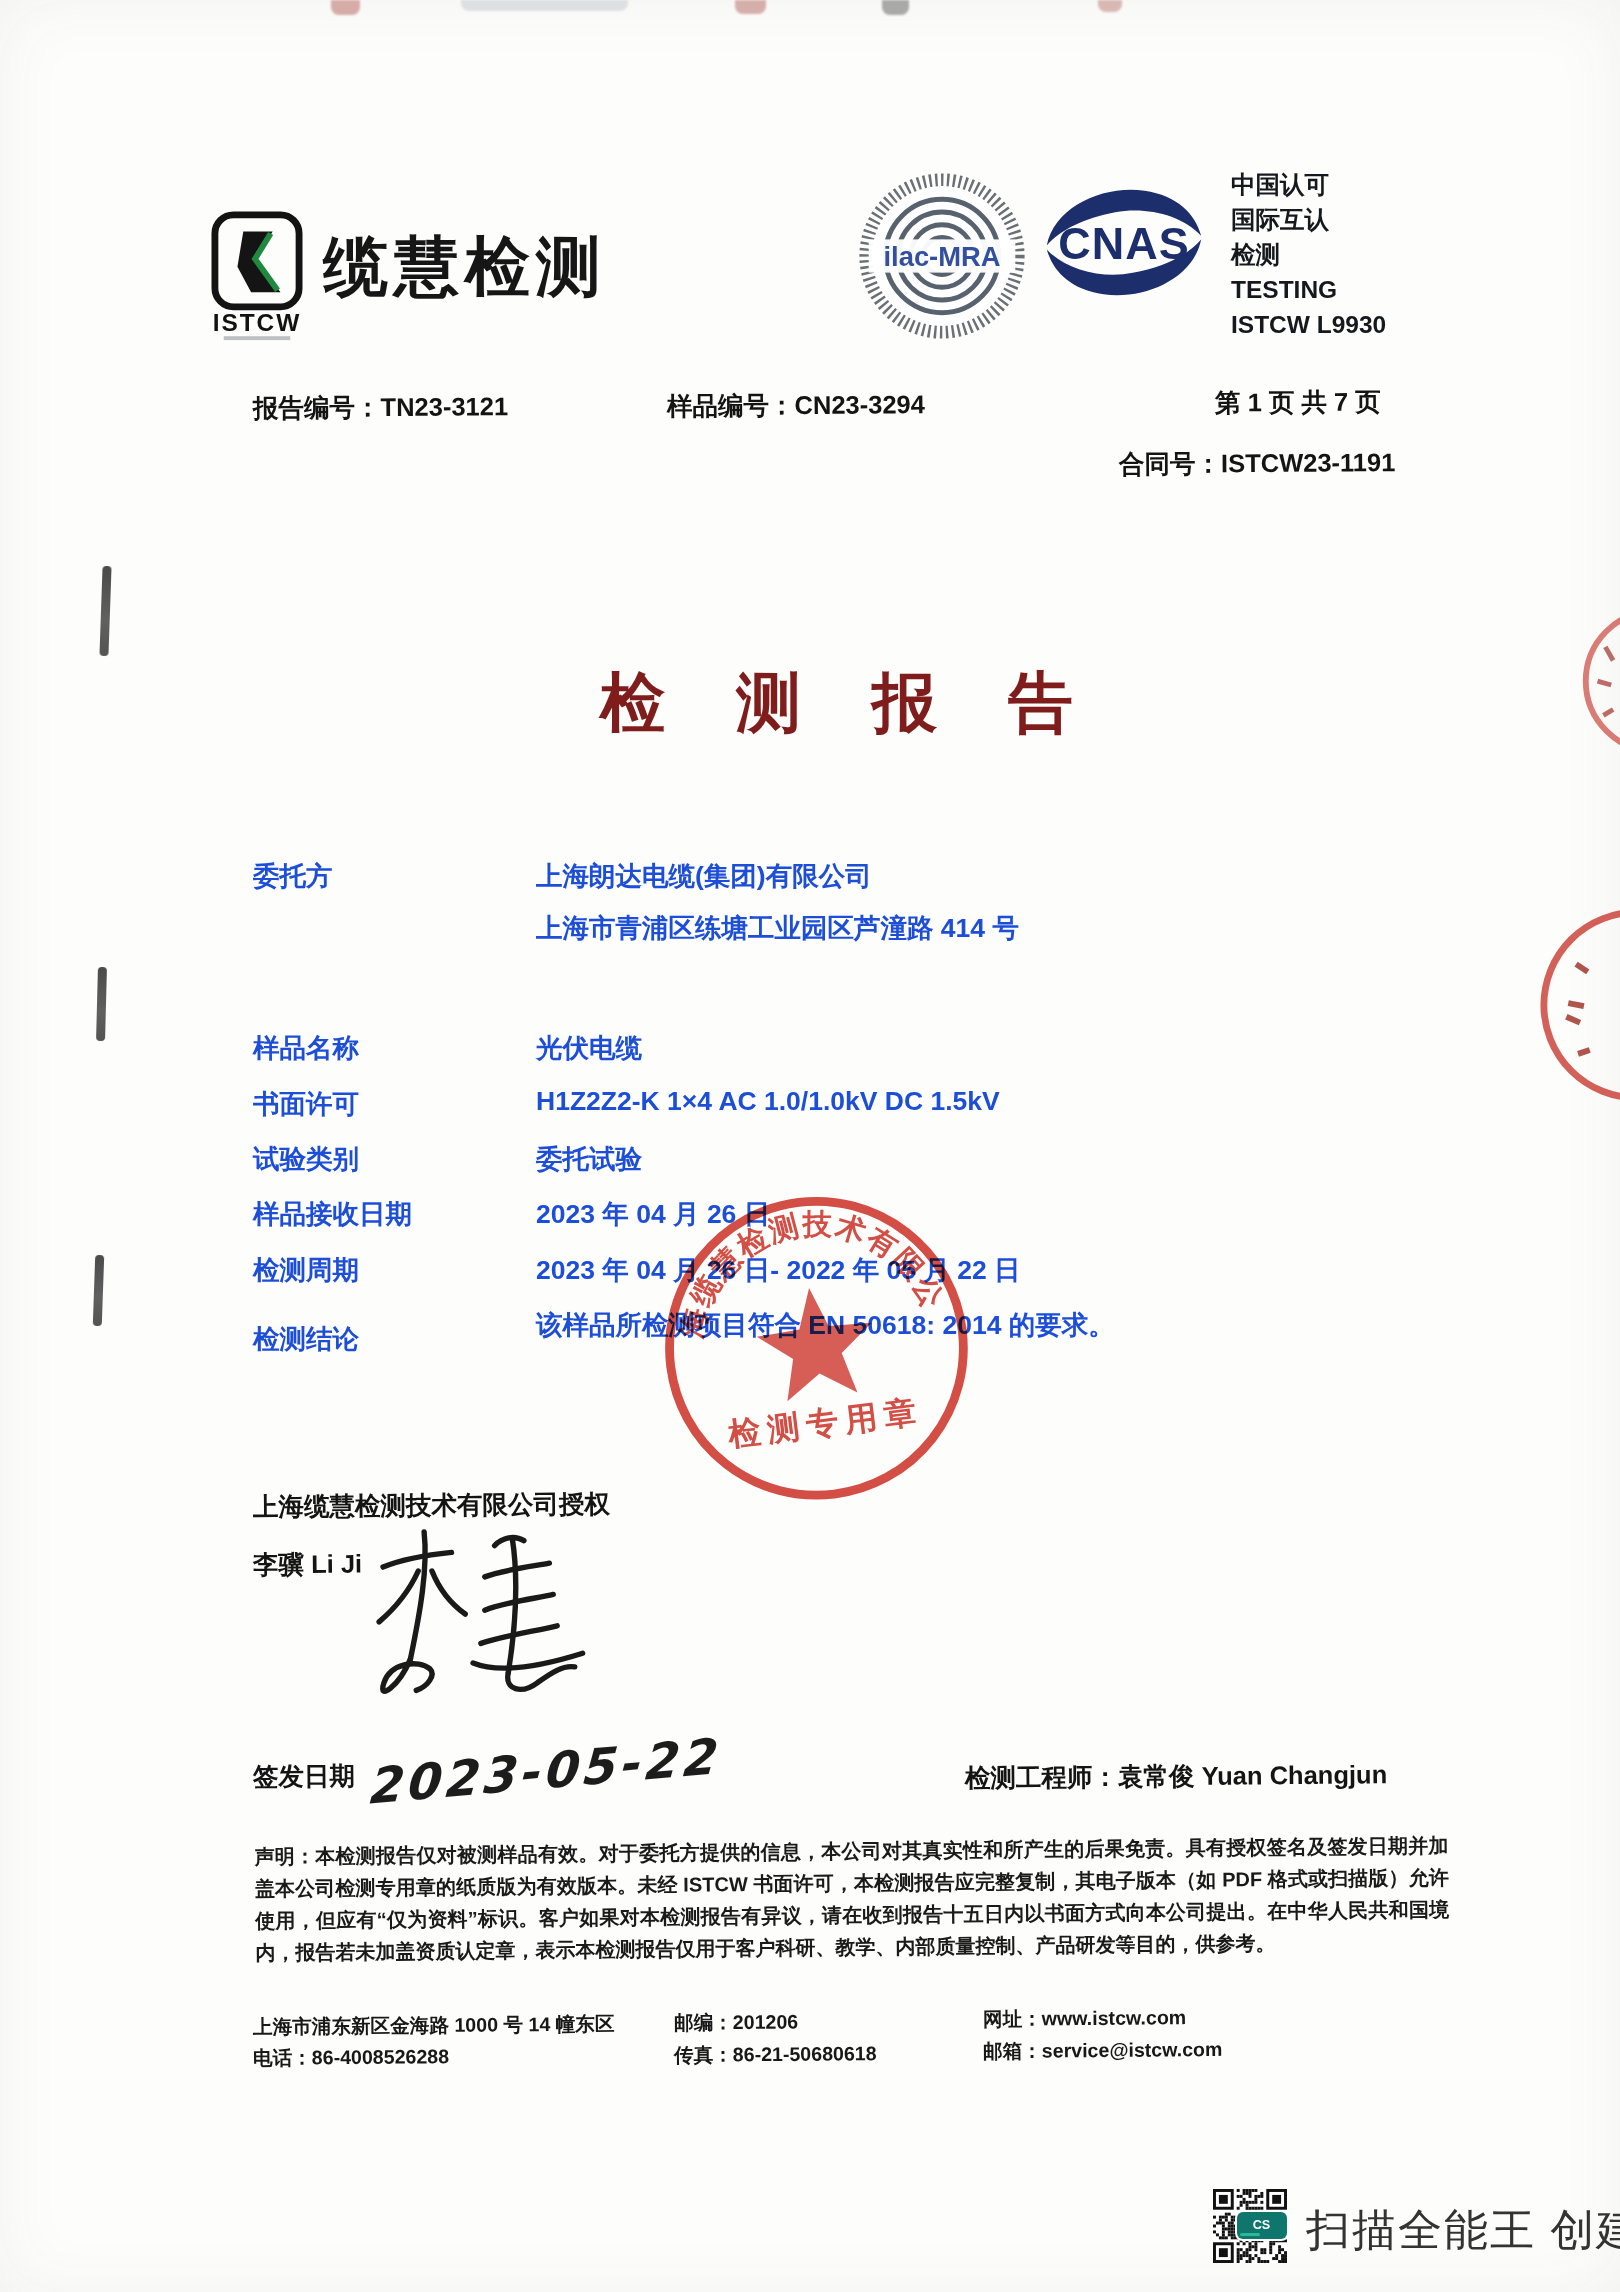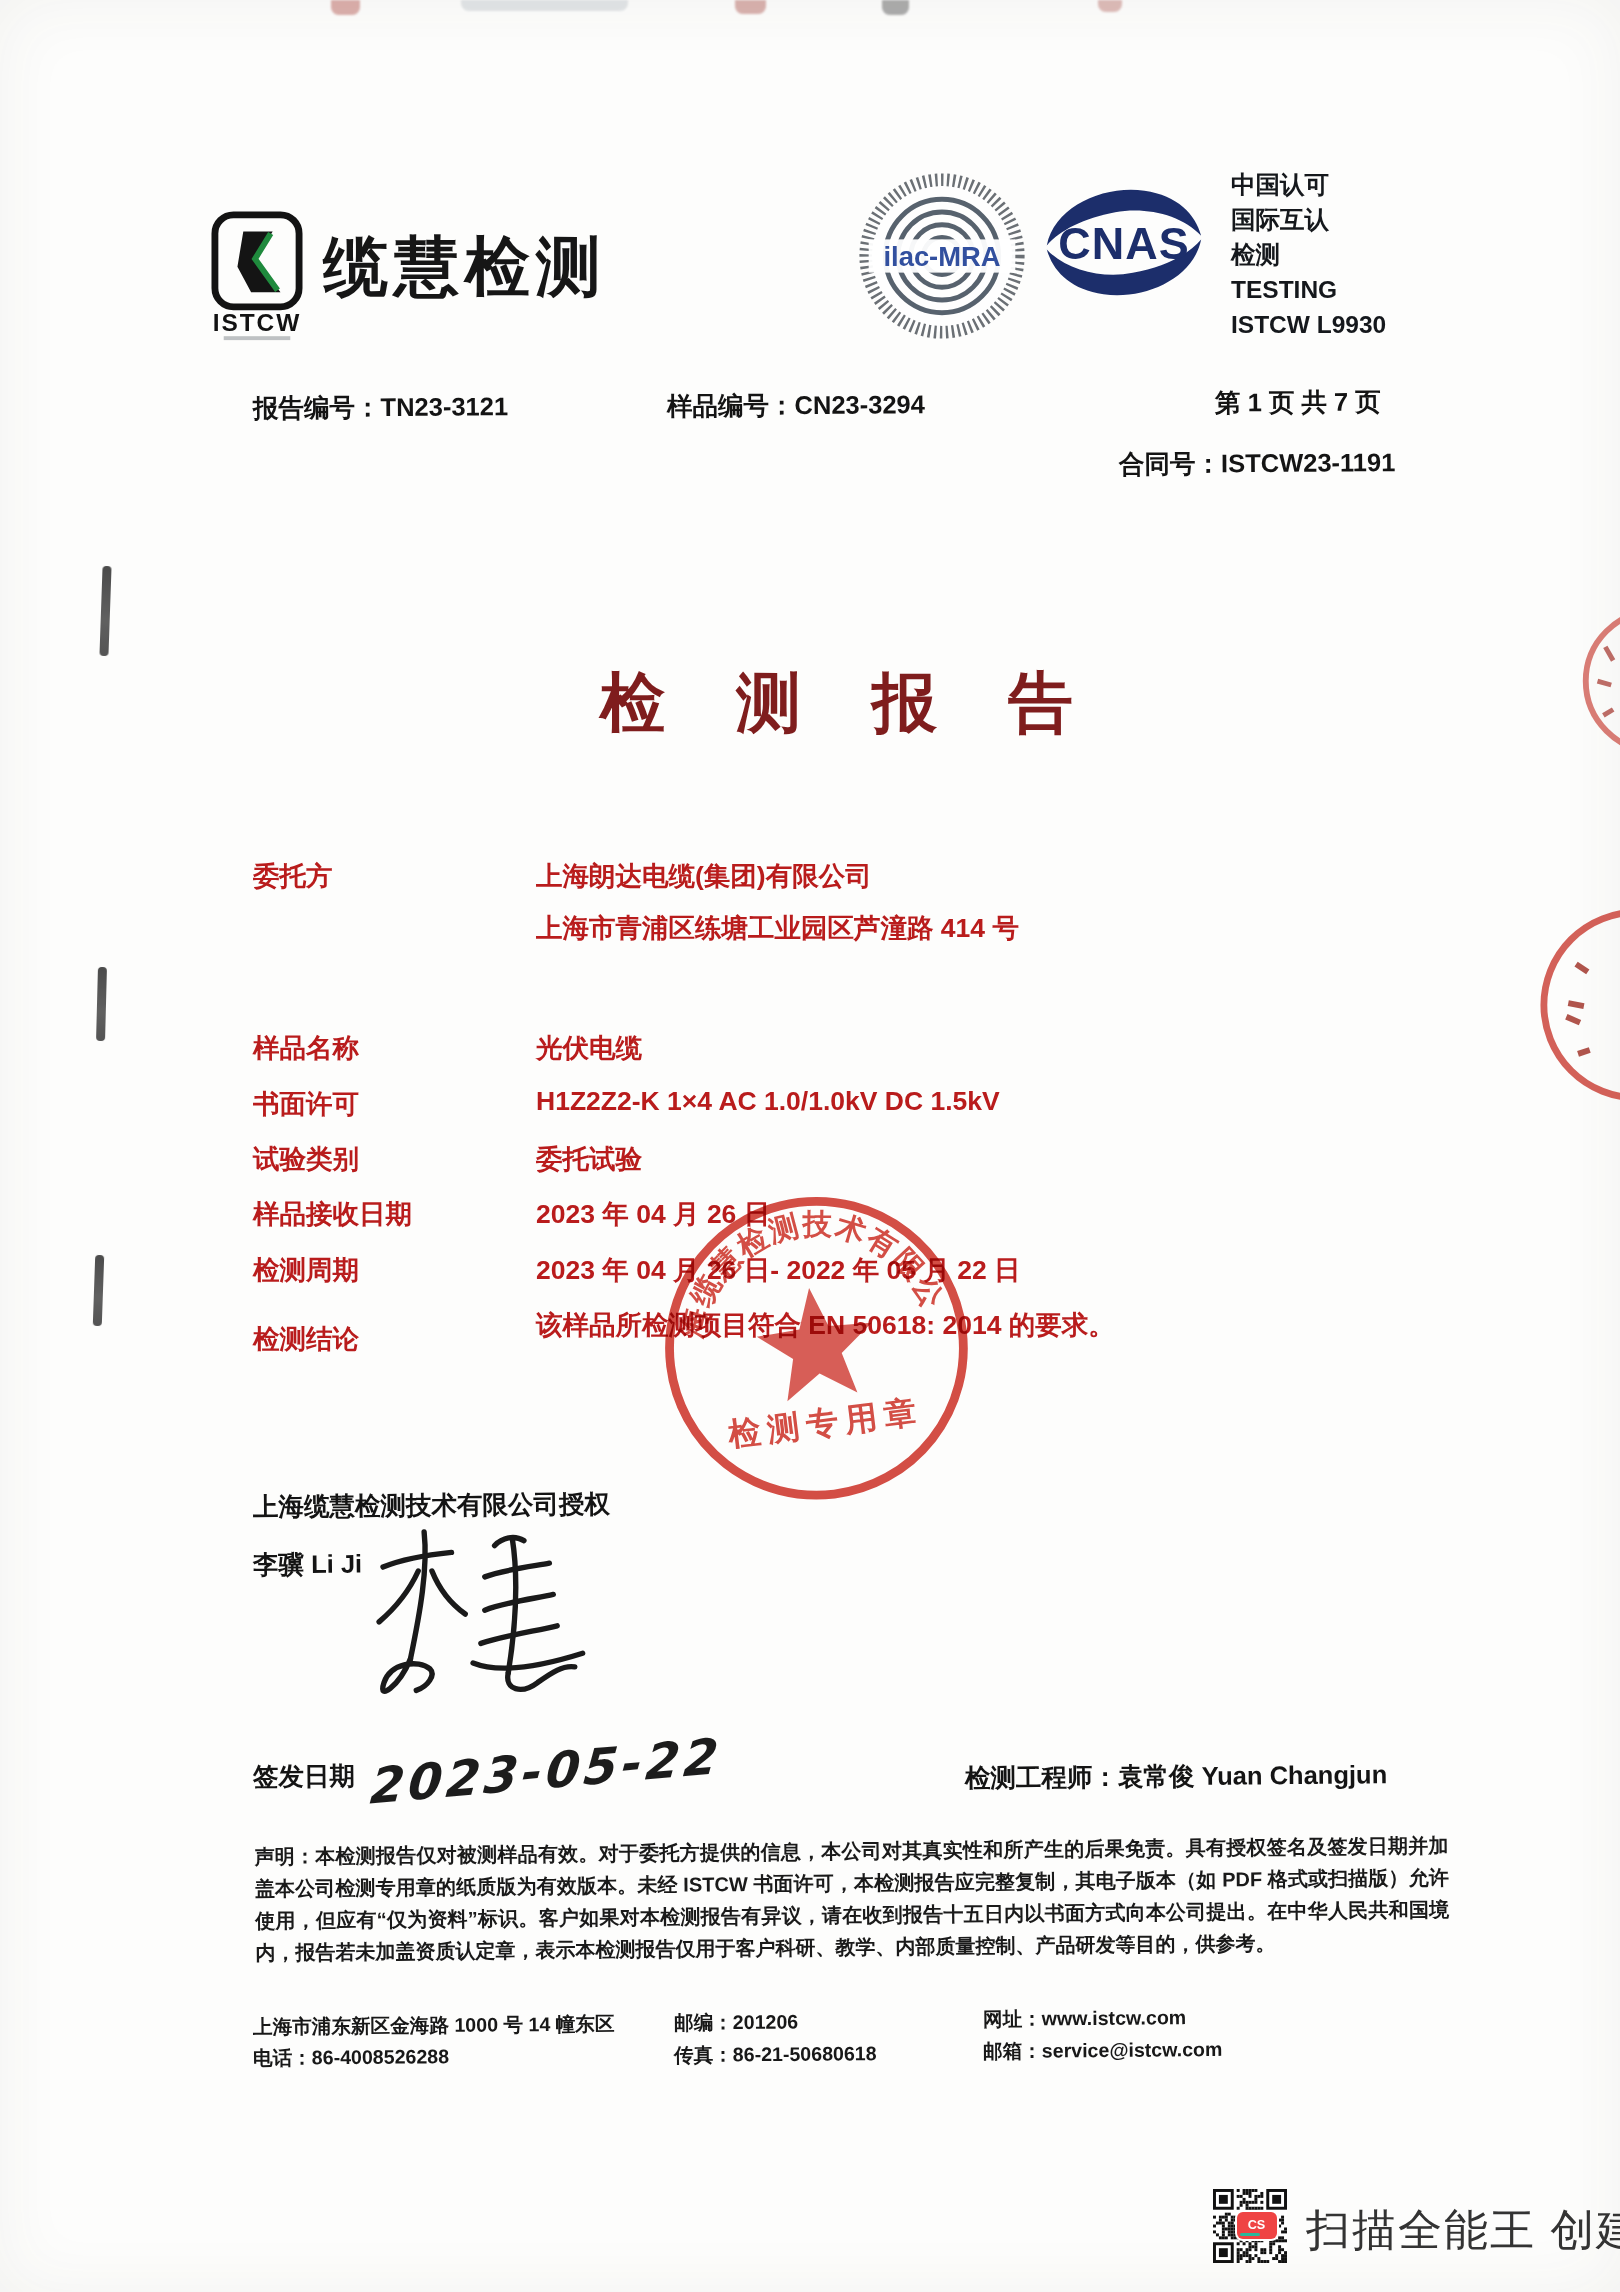--- a/index.html
+++ b/index.html
@@ -14,40 +14,40 @@
   .brand-cn{font-size:65px;font-weight:700;letter-spacing:5.9px;color:#161616;}
   .accred-lines{font-size:24.5px;font-weight:700;line-height:35px;color:#15181c;}
   
   .meta{font-size:25.5px;font-weight:700;white-space:nowrap;}
   
   .doc-title{
     font-family:"Liberation Serif","DejaVu Serif",serif;
     font-size:65px;font-weight:700;letter-spacing:71px;white-space:nowrap;color:#7f1d1d;
   }
   
-  .info-label,.info-value{font-size:26.5px;font-weight:700;white-space:nowrap;color:#b91c1c;}
+  .info-label,.info-value{font-size:26.5px;font-weight:700;white-space:nowrap;color:#1d4ed8;}
   
   .statement{
     font-size:20px;font-weight:700;line-height:32px;text-align:justify;
     color:#1a1a1a;transform:rotate(-0.55deg);
   }
   .footer-item{font-size:19.6px;font-weight:700;white-space:nowrap;color:#181818;}
   .sig-line{font-size:25.5px;font-weight:700;white-space:nowrap;}
   .handwriting{
     font-family:"DejaVu Sans","Liberation Sans",sans-serif;
     font-style:italic;font-weight:700;font-size:49px;letter-spacing:3.9px;
     transform:rotate(-5deg) skewX(-10deg);color:#1c1c1c;white-space:nowrap;
   }
   .stamp-wrap{mix-blend-mode:multiply;opacity:.88;transform:rotate(-7deg);}
   .edge-bar{background:linear-gradient(#1f1f1f,#3a3a3a 60%,#2a2a2a);border-radius:3.9px;opacity:.8;filter:blur(0.4px);}
   .smudge{border-radius:0 0 7.8px 7.8px;filter:blur(1px);}
   .qr-caption{font-size:44px;color:#333;letter-spacing:2px;white-space:nowrap;}
   .cs-badge{
-    position:absolute;left:23.5px;top:22.5px;width:40px;height:27.4px;border-radius:5.9px;
-    background:#ef4444;color:#fff;font-size:12.7px;font-weight:700;
+    position:absolute;left:23.5px;top:22.5px;width:50px;height:27.4px;border-radius:5.9px;
+    background:#0f766e;color:#fff;font-size:12.7px;font-weight:700;
     display:flex;align-items:center;justify-content:center;box-shadow:0 0 0 2px #fff;
   }
   .cs-badge::after{content:"";position:absolute;left:3.9px;bottom:2.9px;width:19.6px;height:2.9px;border-radius:2px;background:#2bb89a;}
 </style>
 </head>
 <body>
 
 <div class="page">
 
   <div class="abs smudge" style="left:331px;top:0;width:29px;height:14.7px;background:#b05048;opacity:.45;"></div>

